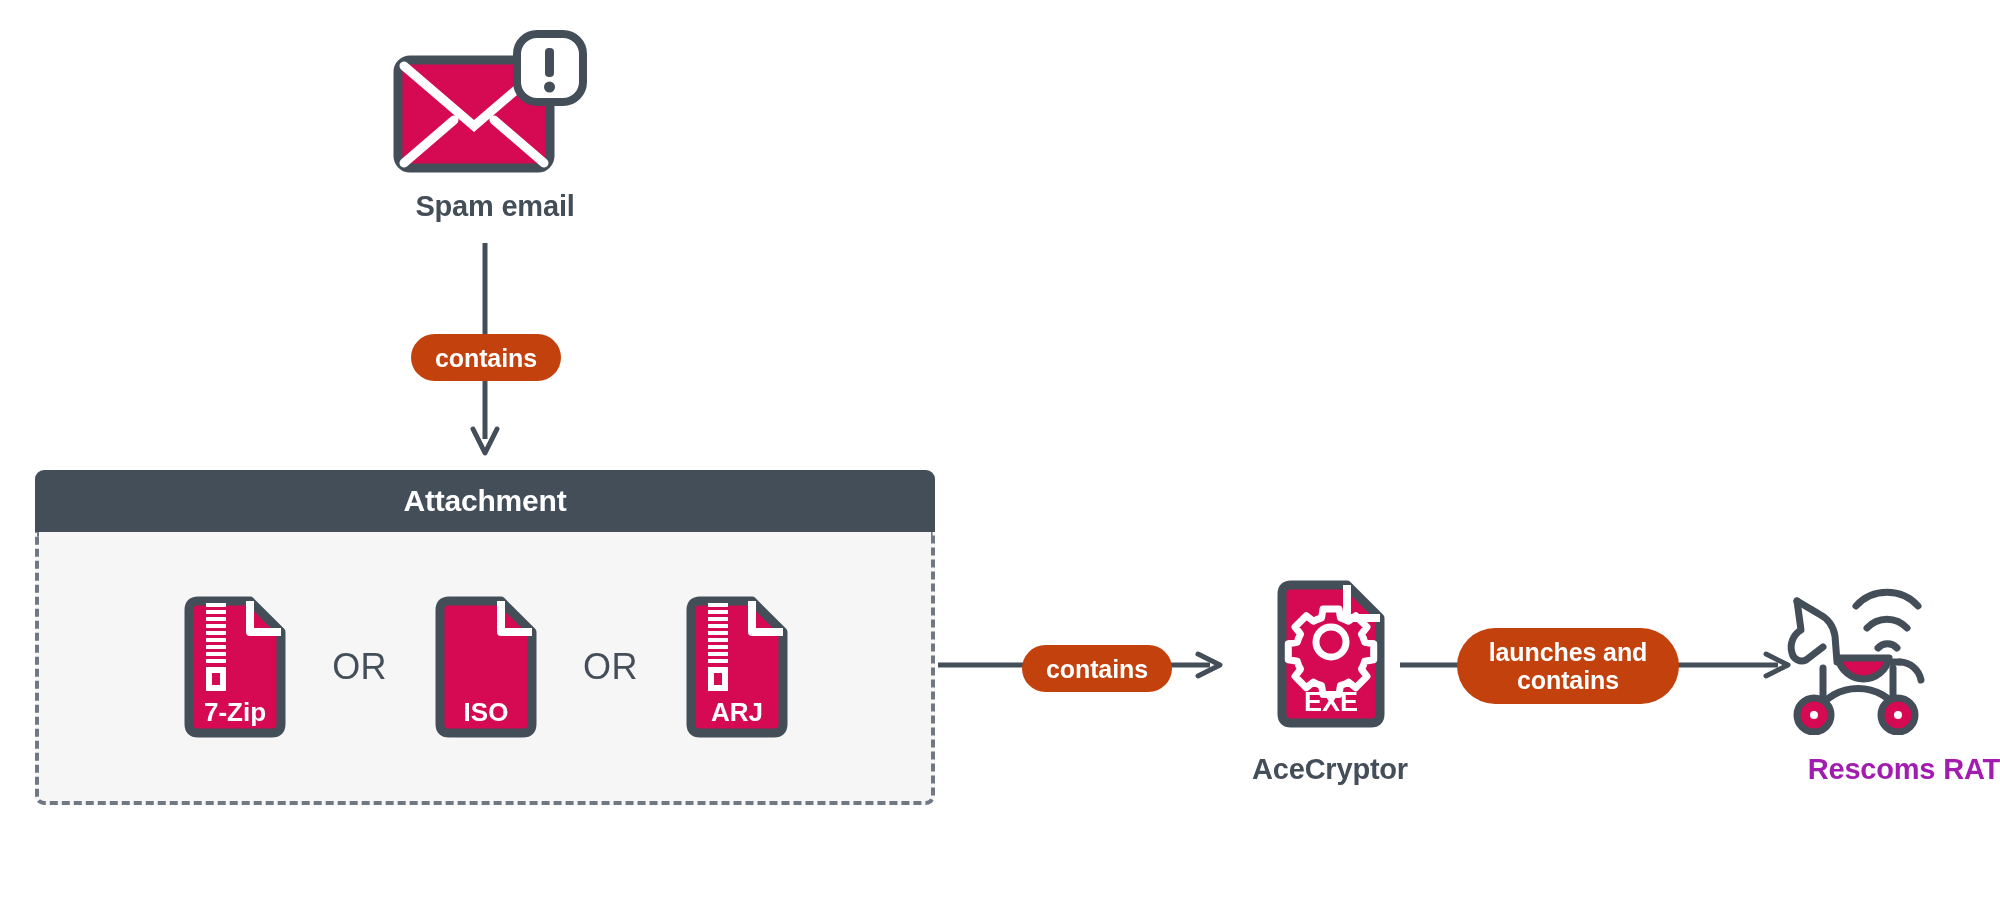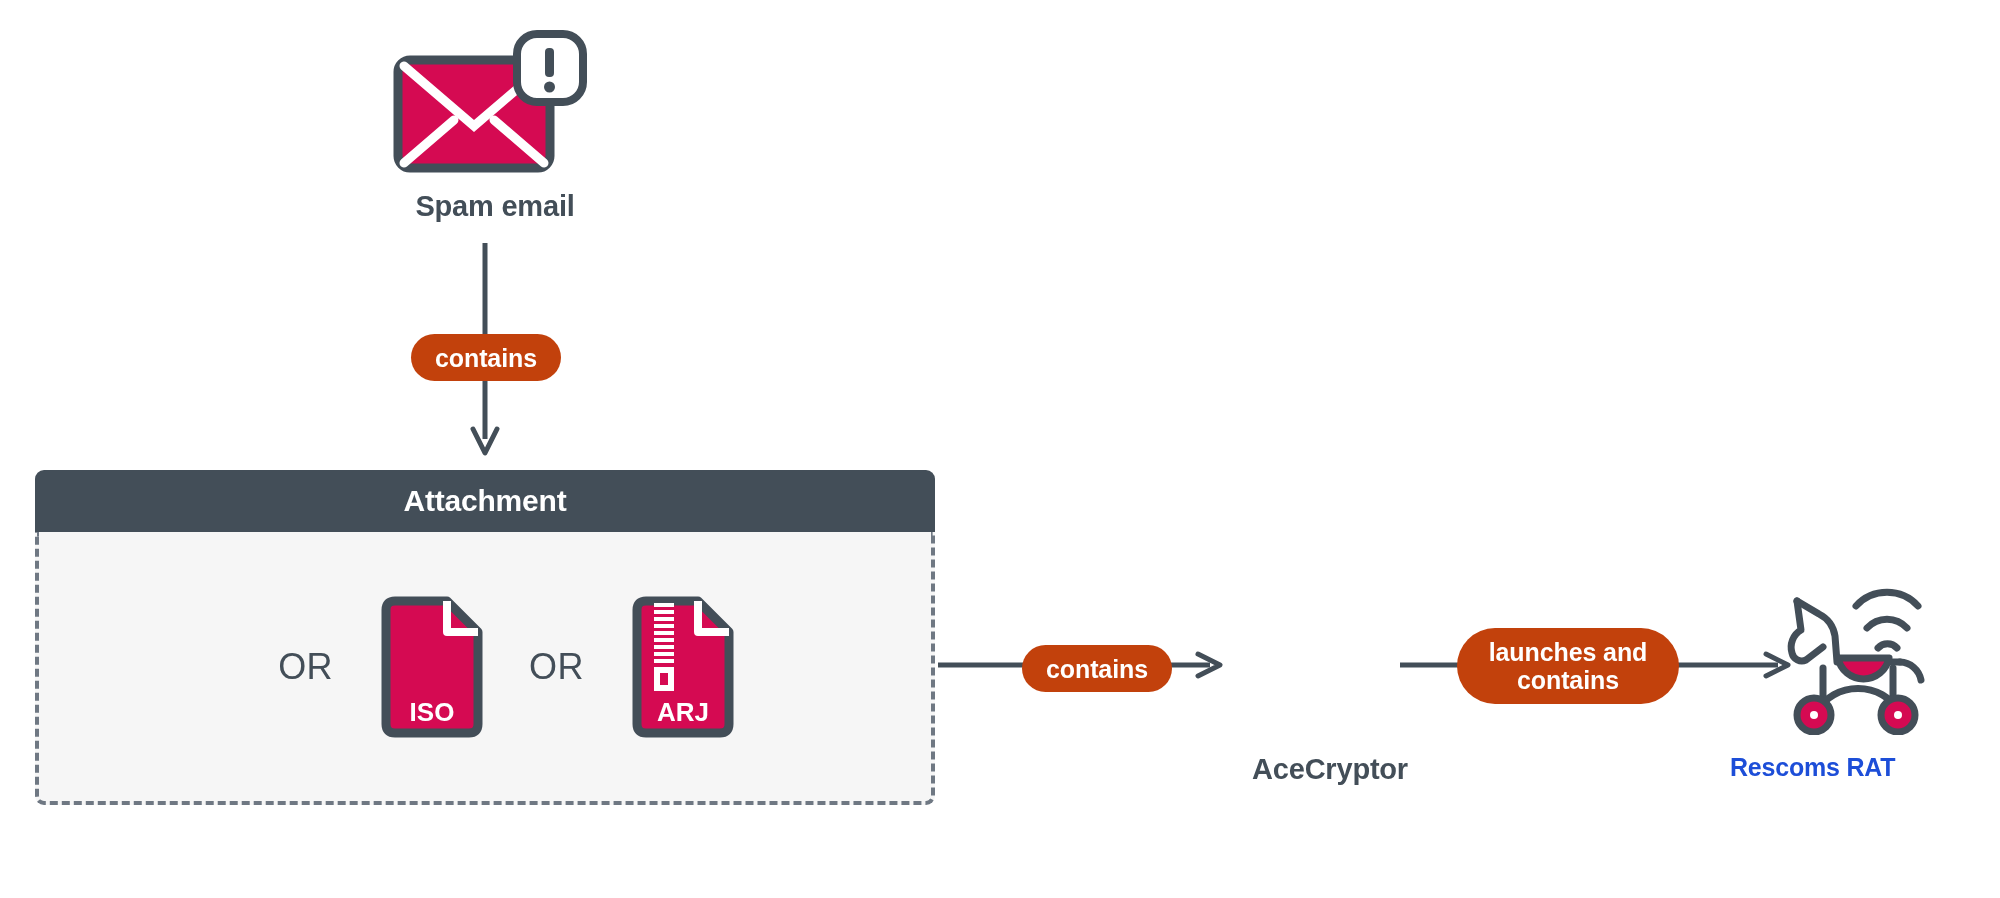--- a/index.html
+++ b/index.html
@@ -152,24 +152,24 @@
     letter-spacing: -0.2px;
   }
 
   
   #rat-node { left: 1775px; top: 570px; width: 170px; height: 165px; }
   #rat-label {
     position: absolute;
     left: 1730px;
     top: 753px;
     width: 270px;
-    text-align: left;
-    font-size: 25px;
+    text-align: right;
+    font-size: 29px;
     font-weight: bold;
-    color: #1d4ed8;
+    color: #a21caf;
     letter-spacing: -0.2px;
   }
 </style>
 </head>
 <body>
 
 <div id="stage">
 
   <div class="abs" id="spam-node">
     <svg width="210" height="190" viewBox="0 0 210 190">
@@ -191,20 +191,40 @@
     </svg>
   </div>
   <div class="pill" id="pill-contains-v">contains</div>
 
   <div class="abs" id="attachment-box">
     <div id="attachment-header">
       <span id="attachment-title">Attachment</span>
     </div>
     <div id="attachment-body">
 
+      <div class="file-slot">
+        <svg width="108" height="142" viewBox="0 0 108 142">
+          <path d="M9 14 Q9 5 18 5 L70 5 L101 36 L101 128 Q101 137 92 137 L18 137 Q9 137 9 128 Z" fill="#D50A52" stroke="#434E58" stroke-width="9" stroke-linejoin="round"></path>
+          <path d="M70 5 L70 36 L101 36" fill="none" stroke="#FFFFFF" stroke-width="8" stroke-linejoin="round"></path>
+          <g fill="#FFFFFF">
+            <rect x="26" y="7" width="20" height="4"></rect>
+            <rect x="26" y="14" width="20" height="4"></rect>
+            <rect x="26" y="21" width="20" height="4"></rect>
+            <rect x="26" y="28" width="20" height="4"></rect>
+            <rect x="26" y="35" width="20" height="4"></rect>
+            <rect x="26" y="42" width="20" height="4"></rect>
+            <rect x="26" y="49" width="20" height="4"></rect>
+            <rect x="26" y="56" width="20" height="4"></rect>
+            <rect x="26" y="63" width="20" height="4"></rect>
+          </g>
+          <rect x="26" y="71" width="20" height="24" fill="#FFFFFF"></rect>
+          <rect x="32" y="77" width="8" height="12" fill="#D50A52"></rect>
+          <text x="55" y="125" text-anchor="middle" fill="#FFFFFF" font-family="'Liberation Sans', sans-serif" font-size="26" font-weight="bold">7-Zip</text>
+        </svg>
+      </div>
 
       <div class="or-text">OR</div>
 
       <div class="file-slot">
         <svg width="108" height="142" viewBox="0 0 108 142">
           <path d="M9 14 Q9 5 18 5 L70 5 L101 36 L101 128 Q101 137 92 137 L18 137 Q9 137 9 128 Z" fill="#D50A52" stroke="#434E58" stroke-width="9" stroke-linejoin="round"></path>
           <path d="M70 5 L70 36 L101 36" fill="none" stroke="#FFFFFF" stroke-width="8" stroke-linejoin="round"></path>
           <text x="55" y="125" text-anchor="middle" fill="#FFFFFF" font-family="'Liberation Sans', sans-serif" font-size="26" font-weight="bold">ISO</text>
         </svg>
       </div>
@@ -236,20 +256,31 @@
   </div>
 
   <div class="abs" id="h-arrow-1">
     <svg width="290" height="40" viewBox="0 0 290 40">
       <line x1="0" y1="20" x2="272" y2="20" stroke="#434E58" stroke-width="5"></line>
       <path d="M260 9 L282 20 L260 31" fill="none" stroke="#434E58" stroke-width="5" stroke-linecap="round" stroke-linejoin="round"></path>
     </svg>
   </div>
   <div class="pill" id="pill-contains-h">contains</div>
 
+  <div class="abs" id="exe-node">
+    <svg width="116" height="150" viewBox="0 0 116 150">
+      <path d="M9 14 Q9 5 18 5 L74 5 L107 38 L107 134 Q107 143 98 143 L18 143 Q9 143 9 134 Z" fill="#D50A52" stroke="#434E58" stroke-width="9" stroke-linejoin="round"></path>
+      <path d="M74 5 L74 38 L107 38" fill="none" stroke="#FFFFFF" stroke-width="8" stroke-linejoin="round"></path>
+      <g transform="translate(58,62)" fill="none" stroke="#FFFFFF" stroke-width="7" stroke-linejoin="round">
+        <path d="M-8,-33 h16 l1.5,9 a26,26 0 0 1 8,3.3 l7.2,-5.6 l11.3,11.3 l-5.6,7.2 a26,26 0 0 1 3.3,8 l9,1.5 v16 l-9,1.5 a26,26 0 0 1 -3.3,8 l5.6,7.2 l-11.3,11.3 l-7.2,-5.6 a26,26 0 0 1 -8,3.3 l-1.5,9 h-16 l-1.5,-9 a26,26 0 0 1 -8,-3.3 l-7.2,5.6 l-11.3,-11.3 l5.6,-7.2 a26,26 0 0 1 -3.3,-8 l-9,-1.5 v-16 l9,-1.5 a26,26 0 0 1 3.3,-8 l-5.6,-7.2 l11.3,-11.3 l7.2,5.6 a26,26 0 0 1 8,-3.3 z"></path>
+        <circle cx="0" cy="0" r="15"></circle>
+      </g>
+      <text x="58" y="131" text-anchor="middle" fill="#FFFFFF" font-family="'Liberation Sans', sans-serif" font-size="27" font-weight="bold">EXE</text>
+    </svg>
+  </div>
   <div id="exe-label">AceCryptor</div>
 
   <div class="abs" id="h-arrow-2">
     <svg width="400" height="40" viewBox="0 0 400 40">
       <line x1="0" y1="20" x2="378" y2="20" stroke="#434E58" stroke-width="5"></line>
       <path d="M366 9 L388 20 L366 31" fill="none" stroke="#434E58" stroke-width="5" stroke-linecap="round" stroke-linejoin="round"></path>
     </svg>
   </div>
   <div class="pill" id="pill-unpacks">
     <span>

